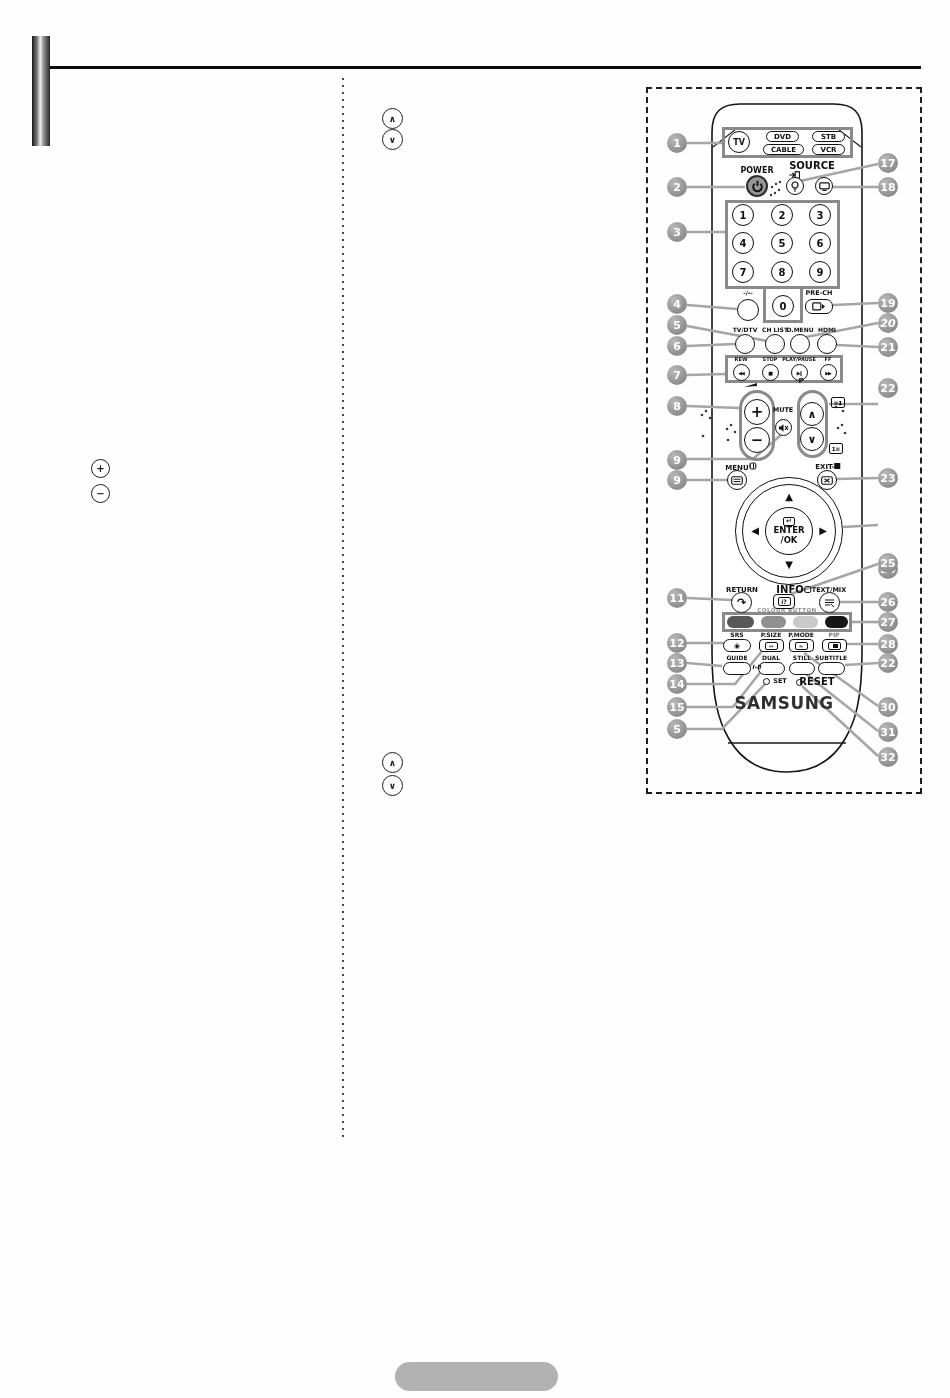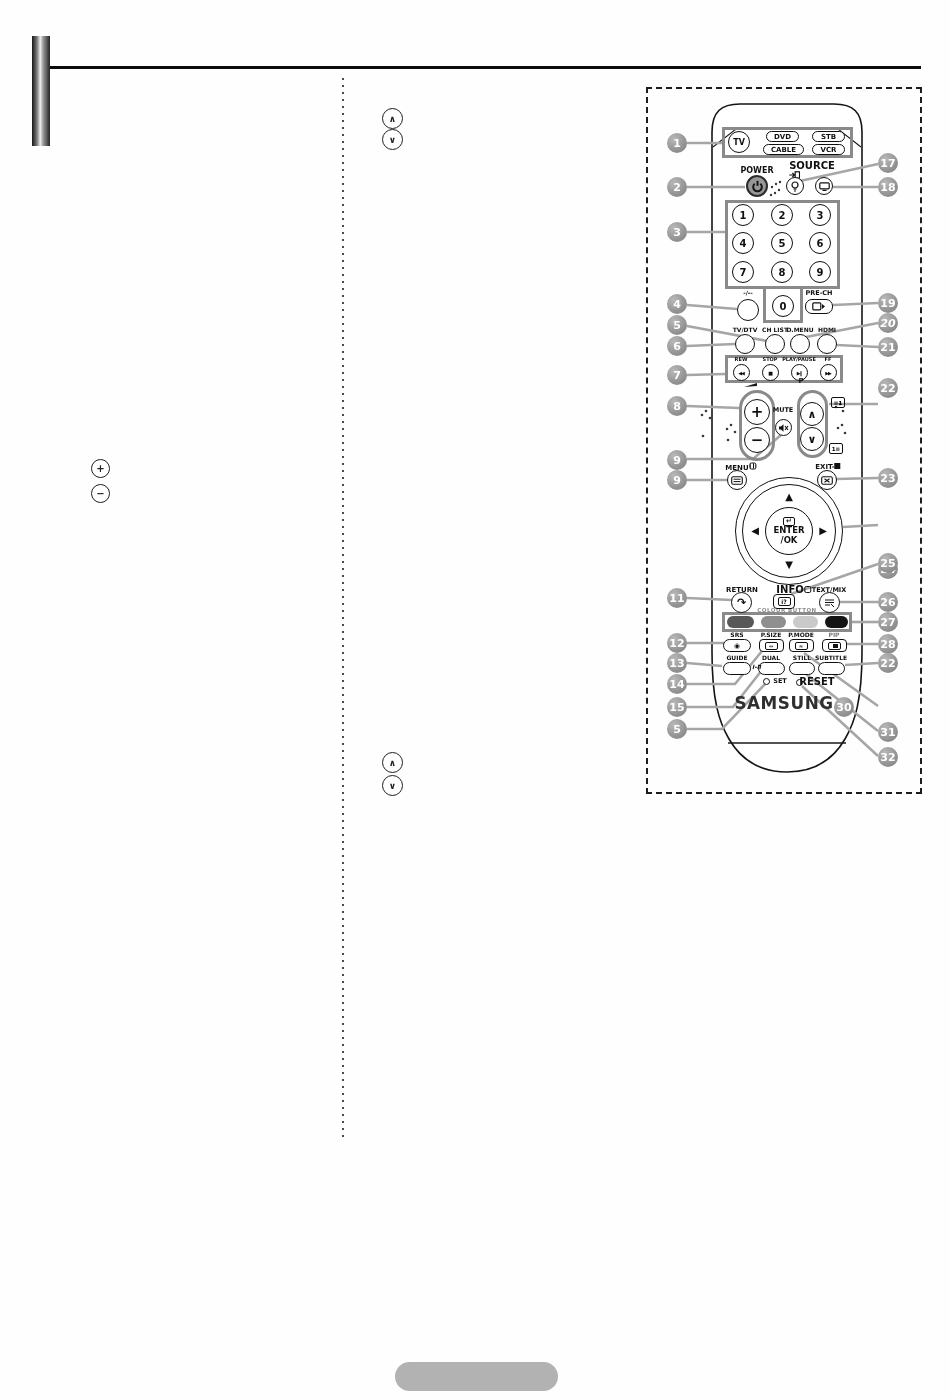--- a/index.html
+++ b/index.html
@@ -342,17 +342,17 @@
       <div class="callout abs" style="left: 888px; top: 323px; font-style: italic;">20</div>
       <div class="callout abs" style="left: 888px; top: 347px;">21</div>
       <div class="callout abs" style="left: 888px; top: 388px;">22</div>
       <div class="callout abs" style="left: 888px; top: 478px;">23</div>
       <div class="callout abs" style="left: 888px; top: 525px; margin-top: 44px;">24</div>
       <div class="callout abs" style="left: 888px; top: 563px;">25</div>
       <div class="callout abs" style="left: 888px; top: 602px;">26</div>
       <div class="callout abs" style="left: 888px; top: 622px;">27</div>
       <div class="callout abs" style="left: 888px; top: 644px;">28</div>
       <div class="callout abs" style="left: 888px; top: 663px;">22</div>
-      <div class="callout abs" style="left: 844px; top: 707px;">30</div>
+      <div class="callout abs" style="left: 888px; top: 707px;">30</div>
       <div class="callout abs" style="left: 888px; top: 732px;">31</div>
       <div class="callout abs" style="left: 888px; top: 757px;">32</div>
     </div>
 </div>
 
 </body></html>

